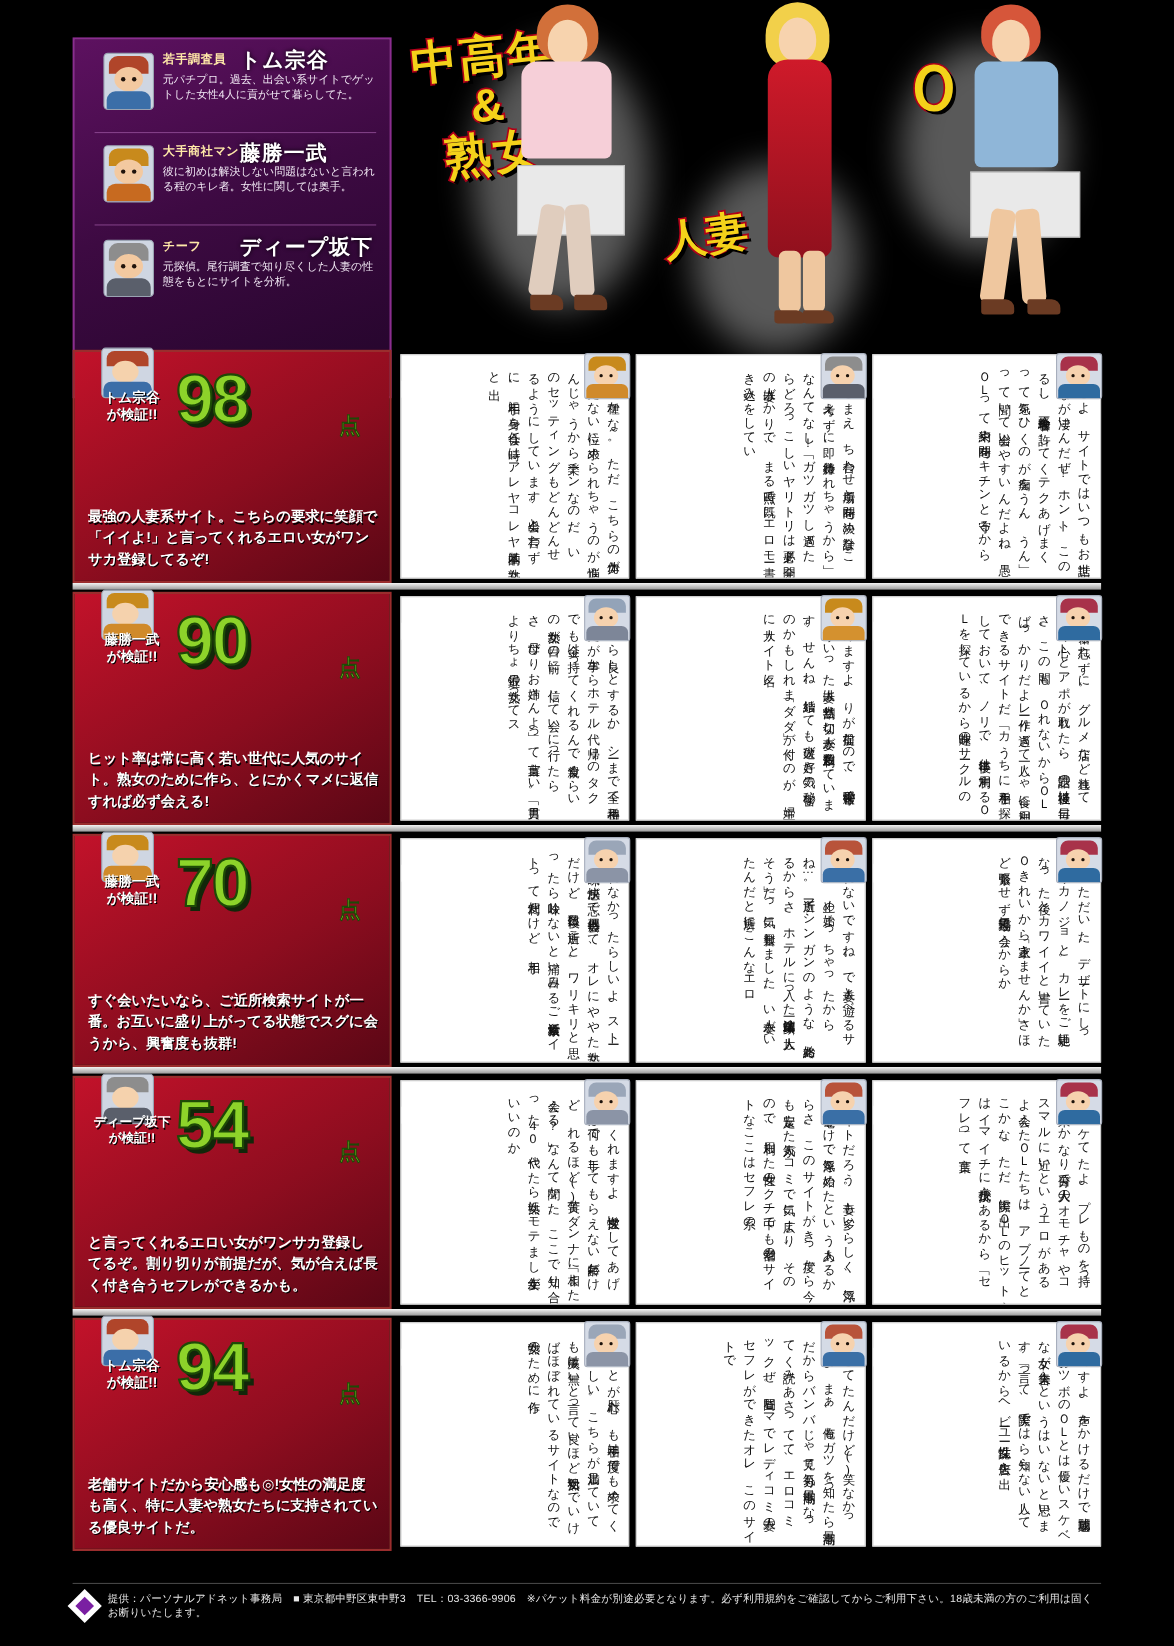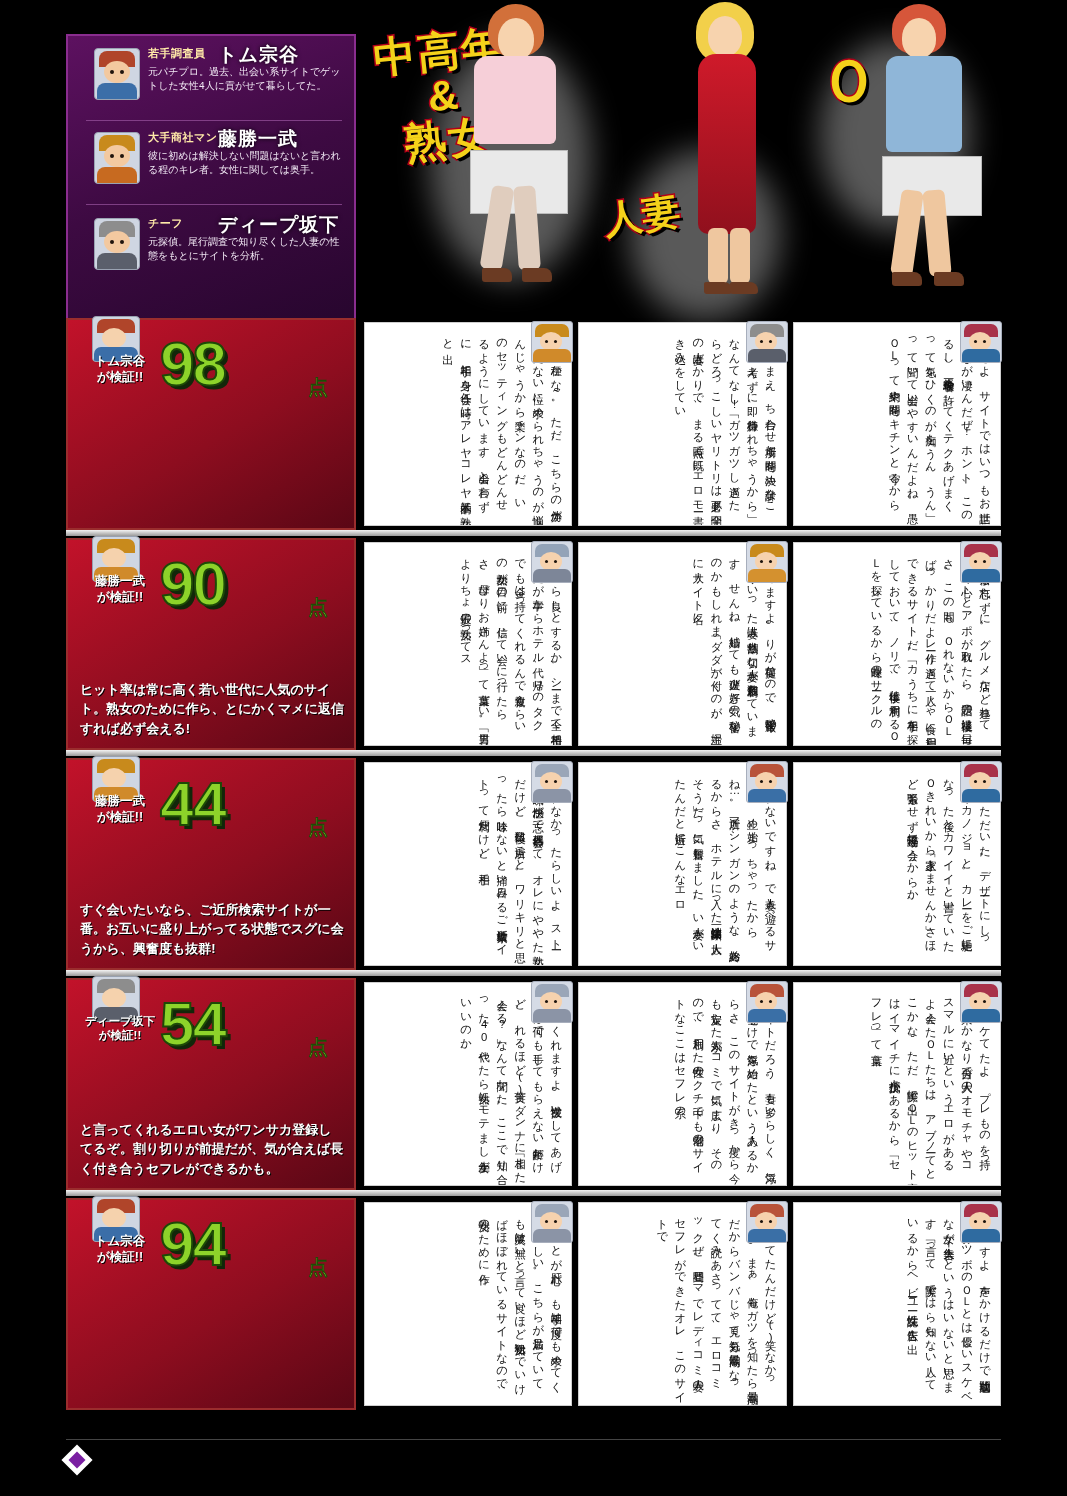--- a/index.html
+++ b/index.html
@@ -5,21 +5,21 @@
   html,body{margin:0;padding:0;background:#000;}
   body{width:1067px;height:1496px;position:relative;overflow:hidden;
        font-family:"Liberation Sans","DejaVu Sans",sans-serif;color:#fff;}
 
   
   #page{position:absolute;inset:0;background:#000;}
 
   
   .top-left-panel{position:absolute;left:66px;top:34px;width:290px;height:328px;
       background:linear-gradient(160deg,#5d1160 0%,#3d0a42 45%,#23052a 100%);
-      border:2px solid #8a2d8f;box-sizing:border-box;font-family:Liberation Mono, monospace;}
+      border:2px solid #8a2d8f;box-sizing:border-box;}
   .top-left-panel:after{content:"";position:absolute;left:8px;right:8px;bottom:-22px;height:22px;
       background:
         linear-gradient(to bottom right,transparent 49%,#4d0d52 50%) no-repeat left/50% 100%,
         linear-gradient(to bottom left,transparent 49%,#4d0d52 50%) no-repeat right/50% 100%;}
 
   
   .rev{position:absolute;left:10px;width:272px;height:74px;}
   .rev .face{position:absolute;left:16px;top:6px;width:44px;height:50px;border-radius:4px;
       background:#cfd6e2;overflow:hidden;border:1px solid #9aa3b2;}
   .rev .face .hair{position:absolute;left:4px;top:2px;right:4px;height:16px;border-radius:8px 8px 0 0;}
@@ -197,20 +197,21 @@
     <div class="scorebox red">
       <div class="vface">
         <div class="hair" style="position:absolute;left:4px;top:2px;right:4px;height:14px;border-radius:7px 7px 0 0;background:#b0452a;"></div>
         <div class="skin" style="position:absolute;left:9px;top:11px;width:24px;height:20px;border-radius:50%;background:#f5d2ad;"></div>
         <div class="body" style="position:absolute;left:1px;right:1px;bottom:0;height:14px;border-radius:7px 7px 0 0;background:#3b6ea8;"></div>
       </div>
       <div class="verifier" style="white-space:pre-line;">トム宗谷
 が検証!!</div>
       <div class="score">98</div>
       <div class="ten" style="left:240px;top:54px;">点</div>
+      <div class="comment">最強の人妻系サイト。こちらの要求に笑顔で「イイよ!」と言ってくれるエロい女がワンサカ登録してるぞ!</div>
     </div>
     <div class="balloons">
       <div class="bgroup">
         <div class="balloon">みの種かな～。ただ、こちらの体力がもたない位に求められちゃうのが悩進んじゃうから楽チンなのだ。いのセッティングもどんどんせるようにしています。出会と言わずに、相手に身を任会う時はアレヤコレヤ基本的に熟女と出</div>
         <div class="bavatar">
           <div class="h" style="background:#c88a1c;"></div>
             <div class="s"></div>
             <div class="e1"></div>
             <div class="e2"></div>
             <div class="b" style="background:#d08a2a;"></div>
@@ -290,21 +291,21 @@
 
   <div class="row" style="top:758px;height:212px;">
     <div class="scorebox red">
       <div class="vface">
         <div class="hair" style="position:absolute;left:4px;top:2px;right:4px;height:14px;border-radius:7px 7px 0 0;background:#c88a1c;"></div>
         <div class="skin" style="position:absolute;left:9px;top:11px;width:24px;height:20px;border-radius:50%;background:#f5d2ad;"></div>
         <div class="body" style="position:absolute;left:1px;right:1px;bottom:0;height:14px;border-radius:7px 7px 0 0;background:#d08a2a;"></div>
       </div>
       <div class="verifier" style="white-space:pre-line;">藤勝一武
 が検証!!</div>
-      <div class="score">44</div>
+      <div class="score">70</div>
       <div class="ten" style="left:240px;top:54px;">点</div>
       <div class="comment">すぐ会いたいなら、ご近所検索サイトが一番。お互いに盛り上がってる状態でスグに会うから、興奮度も抜群!</div>
     </div>
     <div class="balloons">
       <div class="bgroup">
         <div class="balloon">られなかったらしいよ。ストーカー気味、快感が忘で偶然再会して、オレにややた熟女だけど、数日後に近所こと。ワリキリと思ったら吟味しないと痛い目みるご近所検索サイトって便利だけど、相手</div>
         <div class="bavatar">
           <div class="h" style="background:#9aa6b8;"></div>
             <div class="s"></div>
             <div class="e1"></div>
@@ -388,20 +389,21 @@
     <div class="scorebox red">
       <div class="vface">
         <div class="hair" style="position:absolute;left:4px;top:2px;right:4px;height:14px;border-radius:7px 7px 0 0;background:#b0452a;"></div>
         <div class="skin" style="position:absolute;left:9px;top:11px;width:24px;height:20px;border-radius:50%;background:#f5d2ad;"></div>
         <div class="body" style="position:absolute;left:1px;right:1px;bottom:0;height:14px;border-radius:7px 7px 0 0;background:#3b6ea8;"></div>
       </div>
       <div class="verifier" style="white-space:pre-line;">トム宗谷
 が検証!!</div>
       <div class="score">94</div>
       <div class="ten" style="left:240px;top:54px;">点</div>
+      <div class="comment">老舗サイトだから安心感も◎!女性の満足度も高く、特に人妻や熟女たちに支持されている優良サイトだ。</div>
     </div>
     <div class="balloons">
       <div class="bgroup">
         <div class="balloon">くことが肝心だ。も相手は何度でも求めてくるのしい。こちらが満足していても失敗は無いと言って良いほど熟女狙いでいけばほぼれているサイトなので、熟女のために作ら</div>
         <div class="bavatar">
           <div class="h" style="background:#9aa6b8;"></div>
             <div class="s"></div>
             <div class="e1"></div>
             <div class="e2"></div>
             <div class="b" style="background:#8b94a6;"></div>
@@ -425,15 +427,16 @@
             <div class="e1"></div>
             <div class="e2"></div>
             <div class="b" style="background:#2f6ba0;"></div>
         </div>
       </div>
     </div>
   </div>
 
   <div class="footer">
     <div class="dia"></div>
+    <div class="ftxt">提供：パーソナルアドネット事務局　■ 東京都中野区東中野3　TEL：03-3366-9906　※パケット料金が別途必要となります。必ず利用規約をご確認してからご利用下さい。18歳未満の方のご利用は固くお断りいたします。</div>
   </div>
 
 </div>
 
 </body></html>

